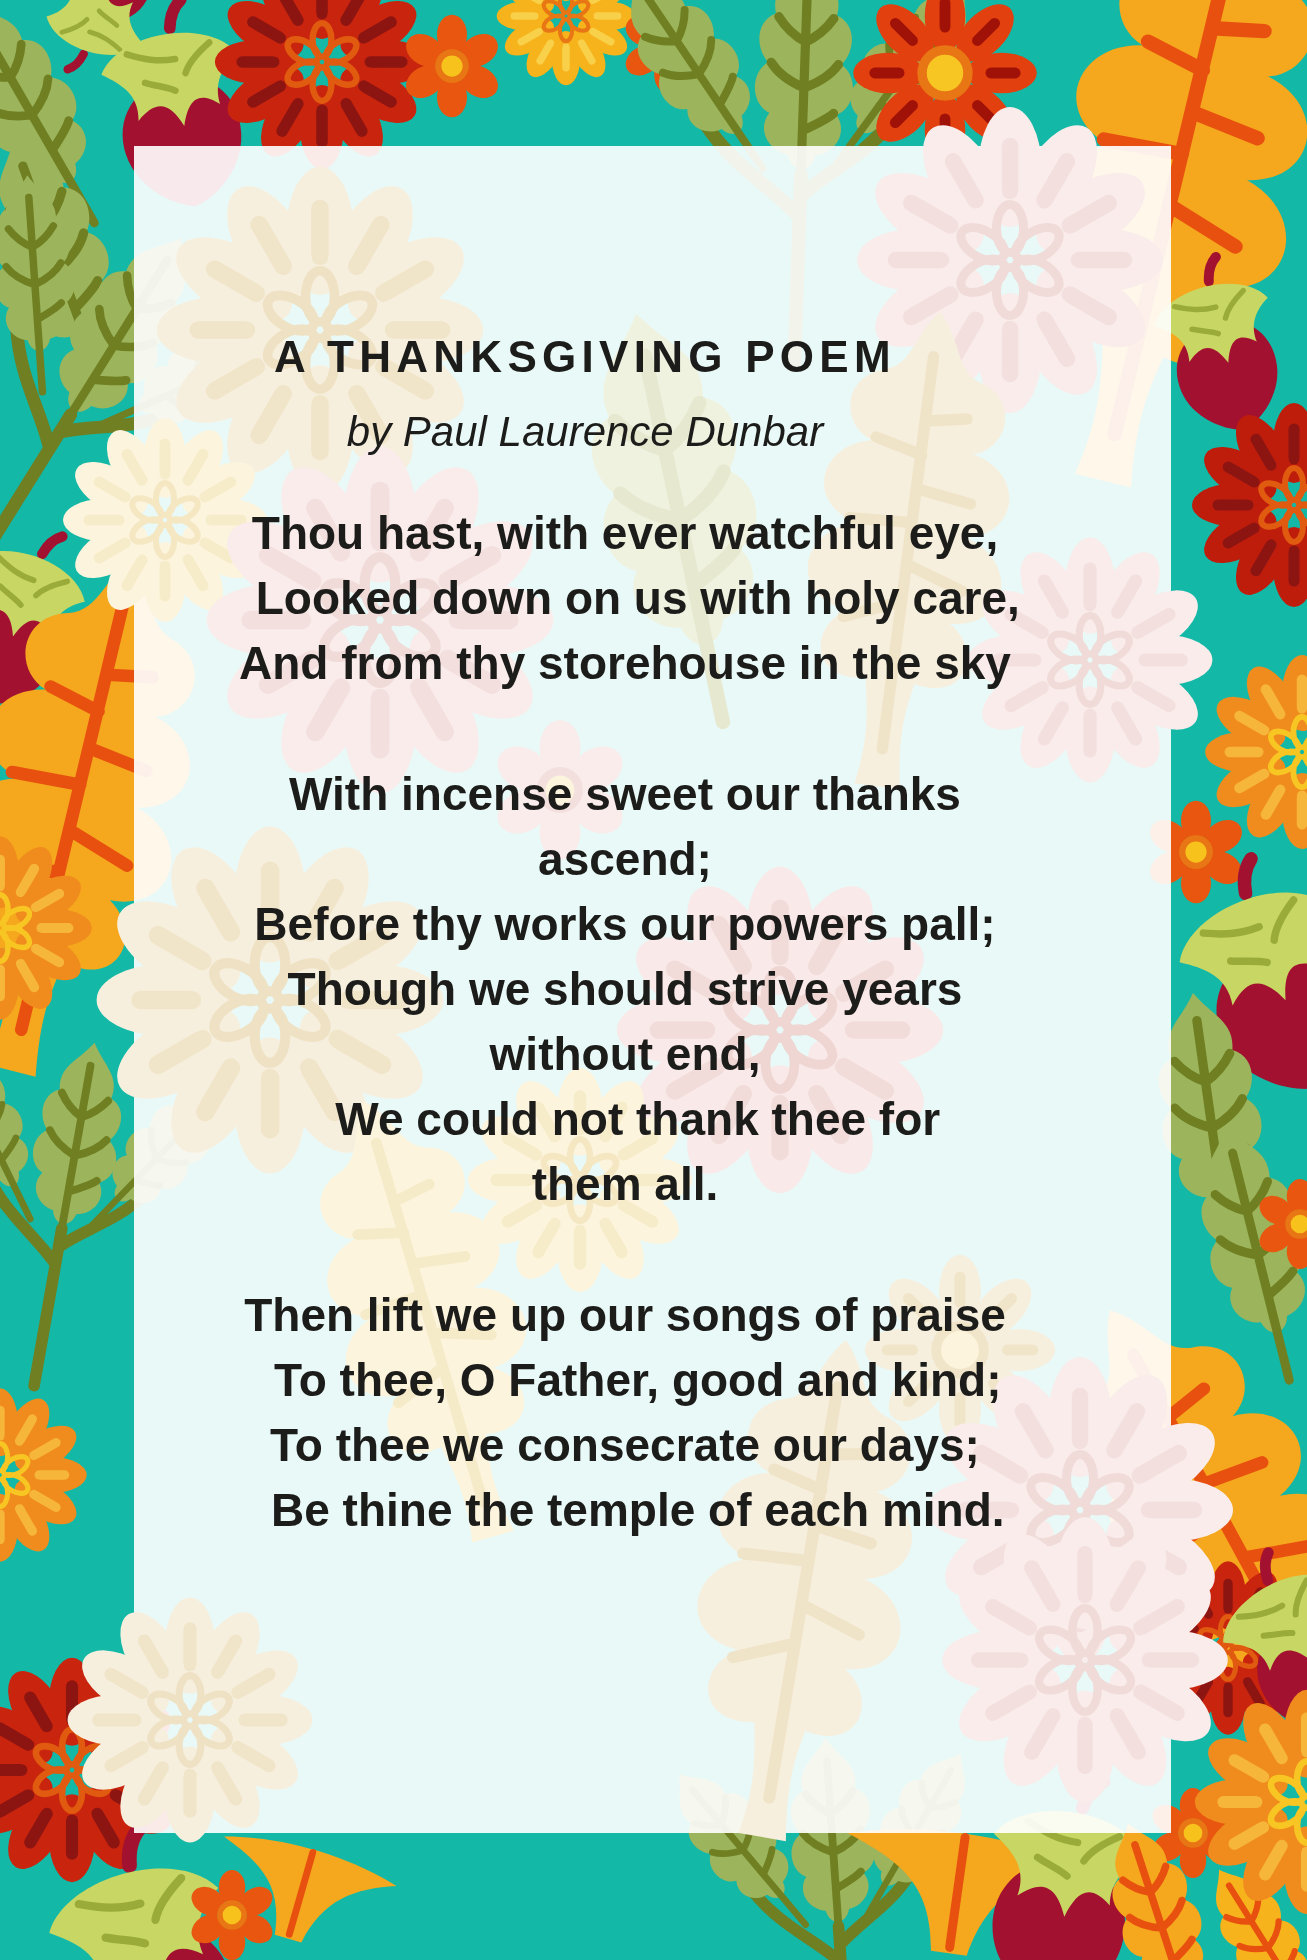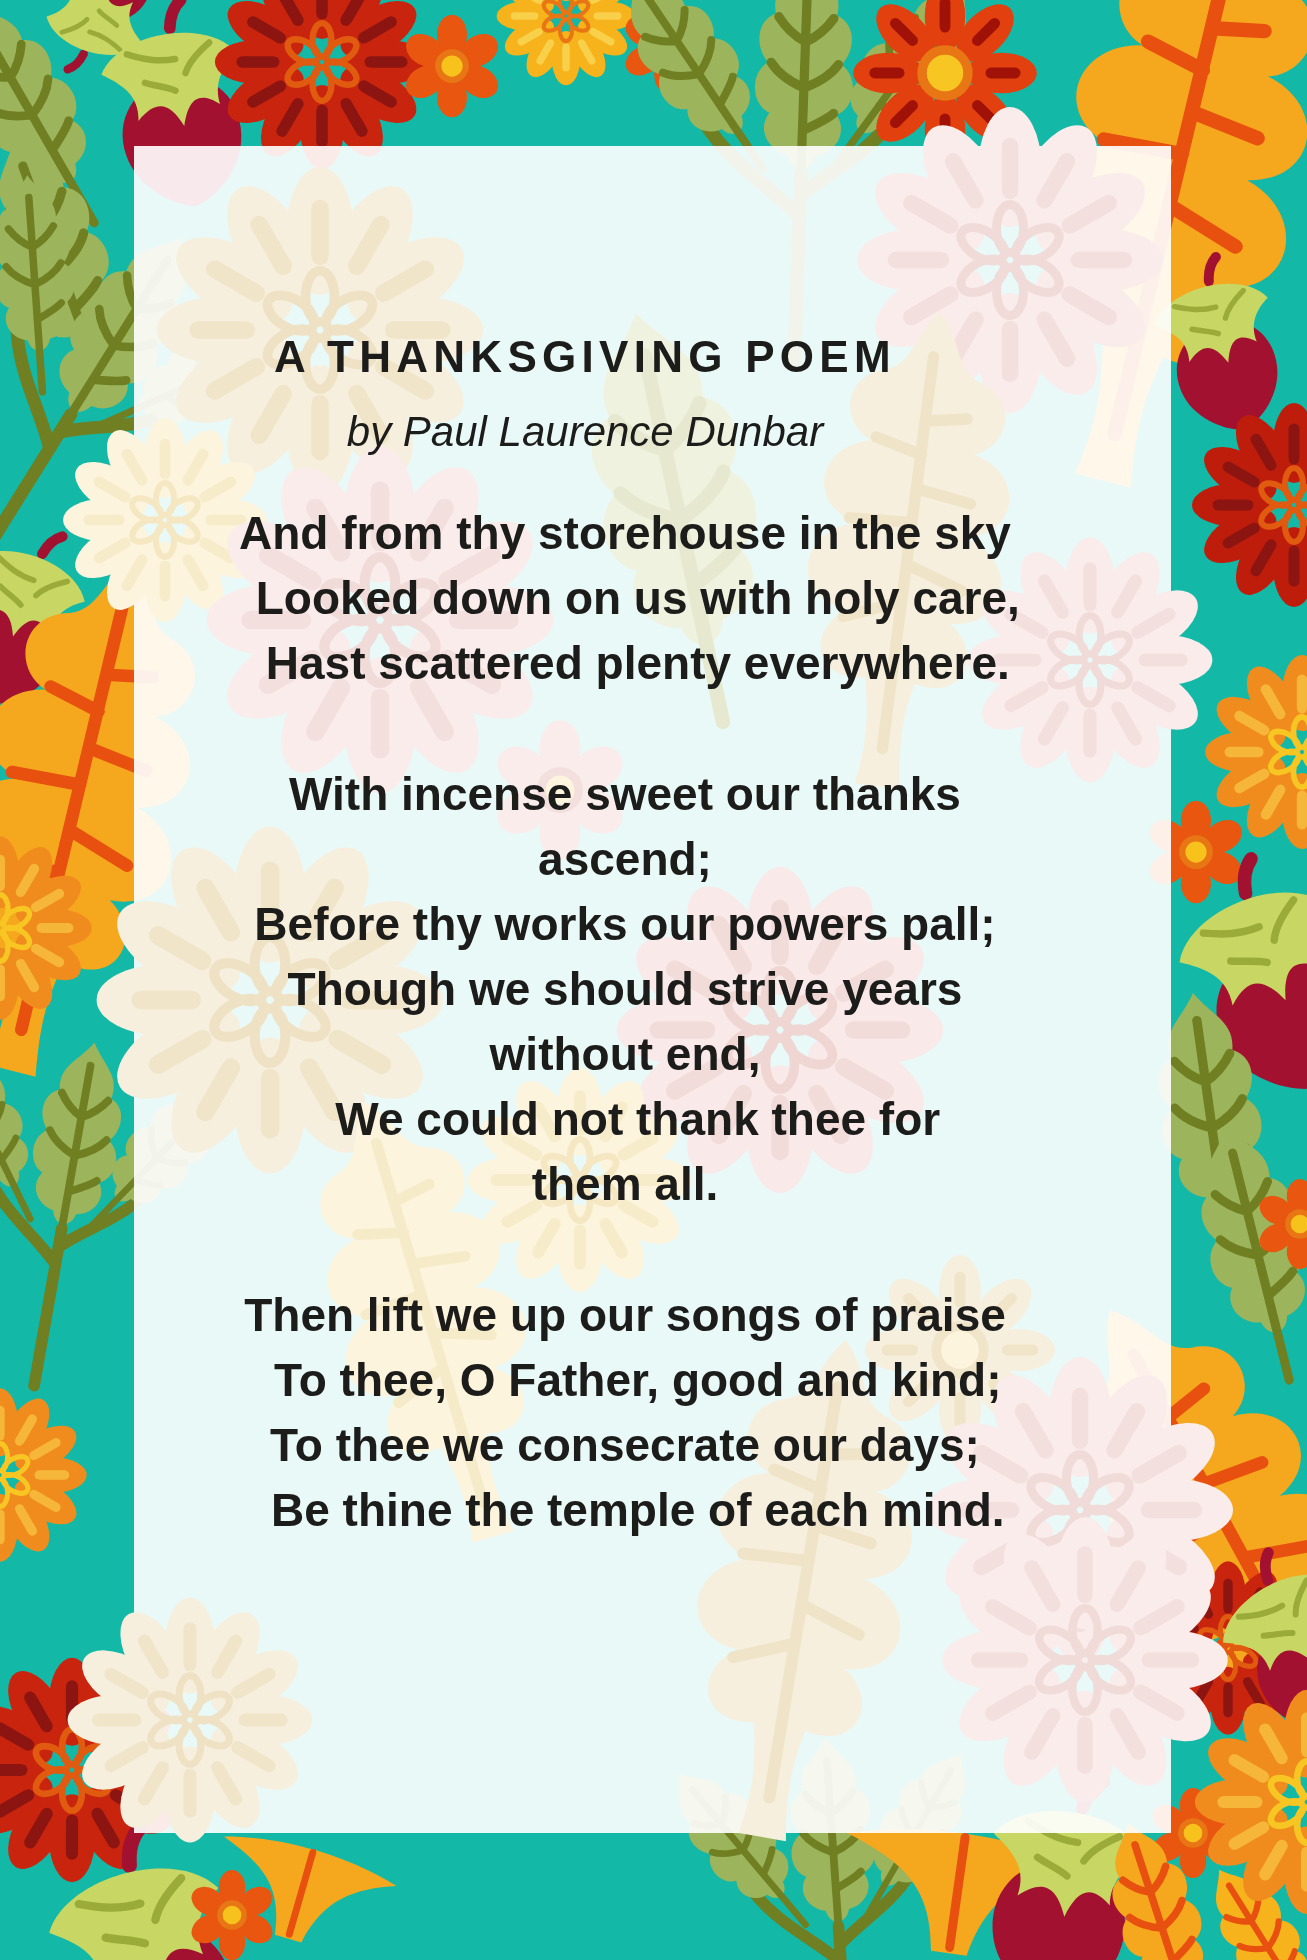--- a/index.html
+++ b/index.html
@@ -166,23 +166,23 @@
     <use href="#mum" style="--p:#f9eceb;--d:#f3e0de;--c:#f0dbd8" transform="translate(1085,1660) scale(1.4)"></use>
   </svg>
 
   <div class="content">
     <div class="header">
       <h1 class="title">A THANKSGIVING POEM</h1>
       <div class="byline">by Paul Laurence Dunbar</div>
     </div>
     <div class="poem">
       <div class="stanza">
+        <div class="line">Thou hast, with ever watchful eye,</div>
+        <div class="line">&nbsp;&nbsp;Looked down on us with holy care,</div>
         <div class="line">And from thy storehouse in the sky</div>
-        <div class="line">&nbsp;&nbsp;Looked down on us with holy care,</div>
-        <div class="line">&nbsp;&nbsp;Hast scattered plenty everywhere.</div>
       </div>
       <div class="stanza">
         <div class="line">With incense sweet our thanks</div>
         <div class="line">ascend;</div>
         <div class="line">Before thy works our powers pall;</div>
         <div class="line">Though we should strive years</div>
         <div class="line">without end,</div>
         <div class="line">&nbsp;&nbsp;We could not thank thee for</div>
         <div class="line">them all.</div>
       </div>

